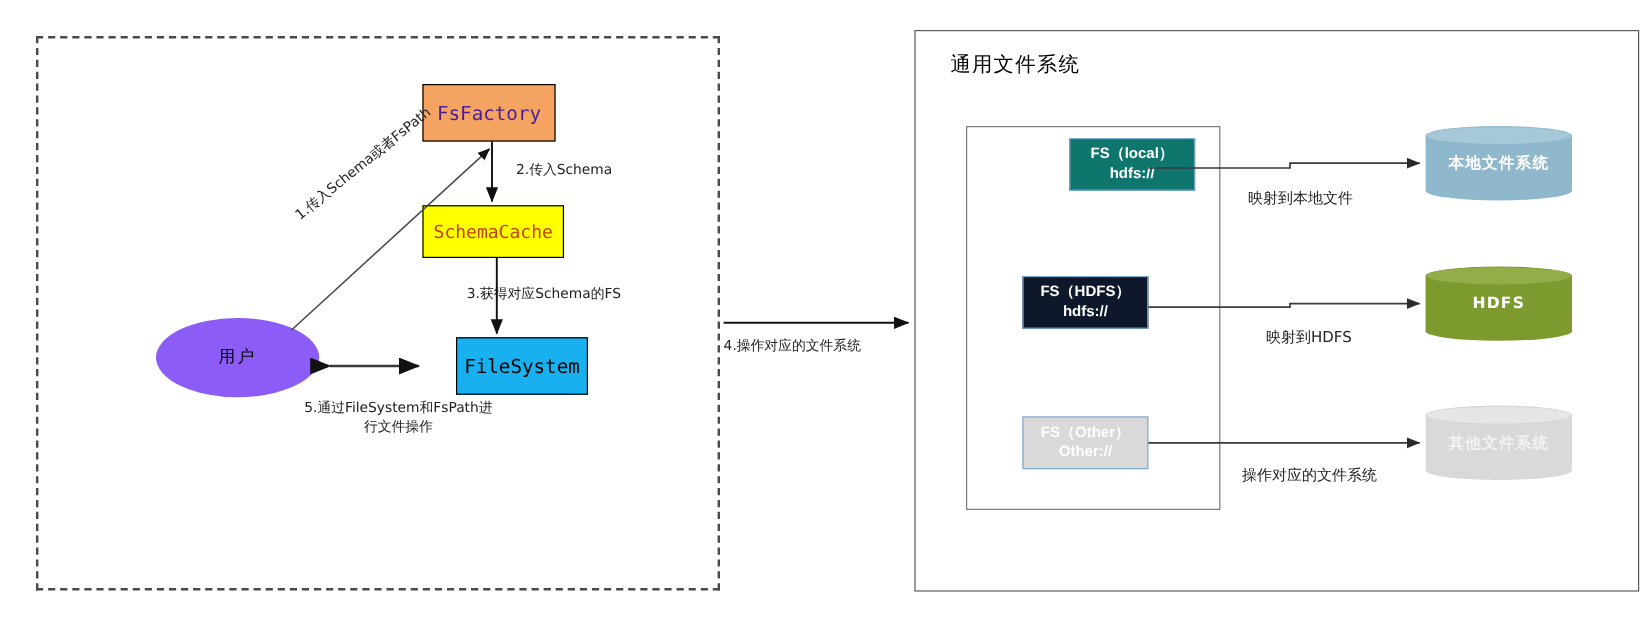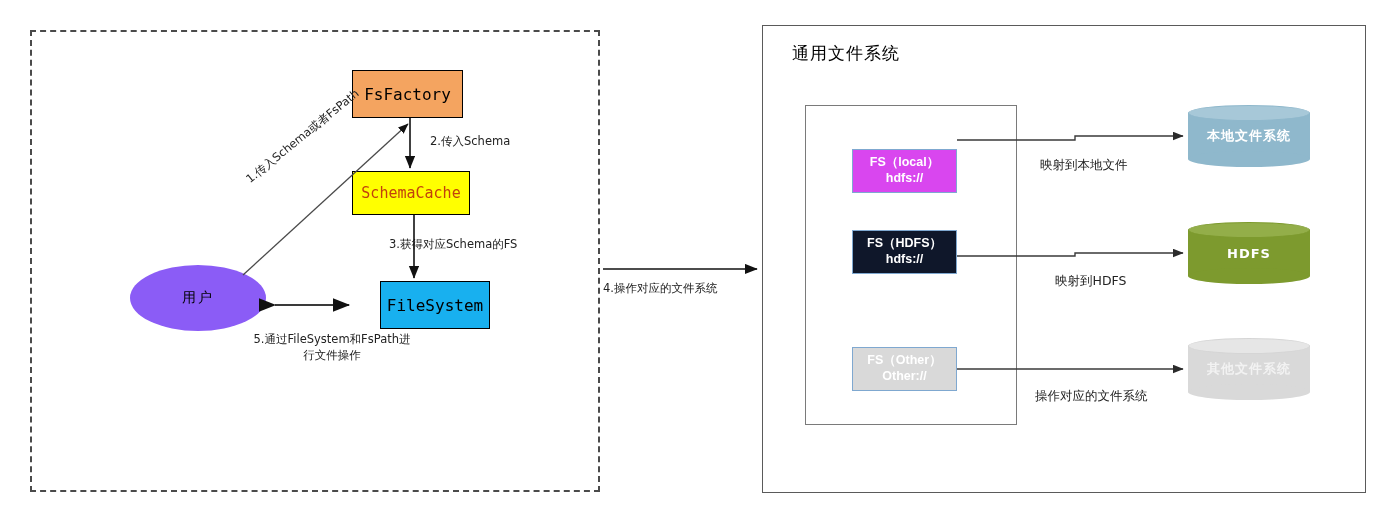--- a/index.html
+++ b/index.html
@@ -21,35 +21,35 @@
         border:1.5px solid #5a5a5a;box-sizing:border-box;background:#fff;}
   .inner-panel{position:absolute;left:805px;top:105px;width:212px;height:320px;
         border:1.5px solid #7a7a7a;box-sizing:border-box;background:#fff;}
 
   .panel-title{position:absolute;left:792px;top:42px;font-size:17px;color:#000;
         font-family:"DejaVu Sans",sans-serif;letter-spacing:1px;}
 
   
   .mono{font-family:"DejaVu Sans Mono","Liberation Mono",monospace;}
   .box-fsfactory{left:352px;top:70px;width:111px;height:48px;background:#F4A460;
-        border:1.6px solid #000;font-size:16px;color:#000000;}
+        border:1.6px solid #000;font-size:16px;color:#4c1d95;}
   .box-schemacache{left:352px;top:171px;width:118px;height:44px;background:#FFFF00;
         border:1.6px solid #000;font-size:15px;color:#c2410c;}
   .box-filesystem{left:353px;top:281px;width:110px;height:48px;background:#18B0EF;
         border:1.6px solid #000;font-size:16px;color:#000;margin-left:27px;}
 
   .ellipse-user{left:130px;top:265px;width:136px;height:66px;background:#8b5cf6;
         border-radius:50%;font-size:14px;color:#000;
         font-family:Liberation Sans, sans-serif;letter-spacing:2px;}
 
   
   .fsbox{width:105px;height:44px;border:1.3px solid #7FA8D0;
          flex-direction:column;line-height:1.25;font-size:12.5px;font-weight:bold;
          color:#ffffff;font-family:"Liberation Sans",sans-serif;}
-  .fs-local{left:852px;top:115px;background:#d946ef;margin-top:34px;}
+  .fs-local{left:891px;top:115px;background:#0f766e;}
   .fs-hdfs{left:852px;top:230px;background:#0f172a;}
   .fs-others{left:852px;top:347px;background:#D9D9D9;color:#ffffff;}
 
   
   .cyl{position:absolute;width:122px;height:62px;}
   .cyl .body{position:absolute;left:0;top:8px;width:122px;height:46px;}
   .cyl .top{position:absolute;left:0;top:0;width:122px;height:16px;border-radius:50%;}
   .cyl .bot{position:absolute;left:0;top:46px;width:122px;height:16px;border-radius:50%;}
   .cyl .lbl{position:absolute;left:0;top:0;width:122px;height:62px;display:flex;
         align-items:center;justify-content:center;color:#fff;font-size:13px;

